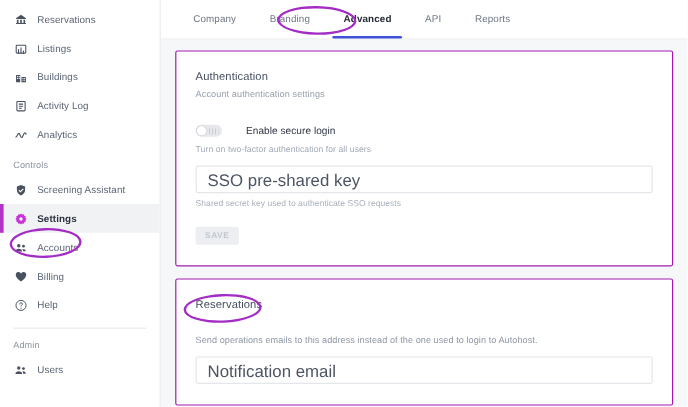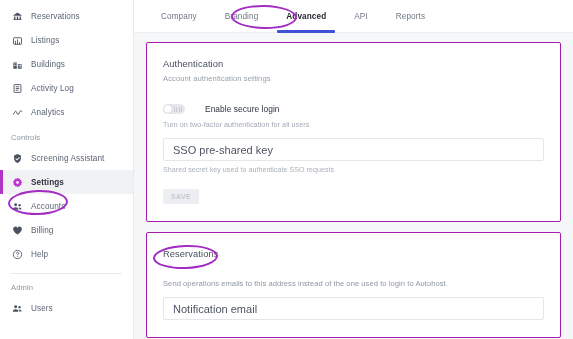--- a/index.html
+++ b/index.html
@@ -59,21 +59,21 @@
 
   
   .main {
     flex: 1; height: 339px;
     background: #f6f7f9;
     position: relative;
     overflow: hidden;
   }
   .tabbar {
     height: 33px; background: #ffffff;
-    display: flex; align-items: center;
+    display: flex; align-items: flex-end;
     padding-left: 13px; gap: 0;
     border-bottom: 1px solid #eceef1;
   }
   .tab {
     font-size: 8.2px; color: #6f7785;
     padding: 0 14px; height: 33px;
     display: flex; align-items: center;
     position: relative; cursor: pointer;
     white-space: nowrap; letter-spacing: 0.1px;
   }
@@ -133,21 +133,21 @@
   .field {
     margin-top: 9px;
     width: 100%; height: 23px;
     border: 1px solid #e4e6ea;
     border-radius: 2px;
     background: #fff;
     display: flex; align-items: center;
     padding: 0 9px;
     cursor: text;
   }
-  .field .ph { font-size: 11px; color: #4d5463; letter-spacing: 0.02px; }
+  .field .ph { font-size: 14px; color: #4d5463; letter-spacing: 0.02px; }
   .field-help {
     font-size: 7.1px; color: #a9b0bb;
     margin-top: 5px; letter-spacing: 0.04px;
   }
 
   .save-btn {
     margin-top: 15px;
     width: 36px; height: 15px;
     background: #eceef1;
     border: none; border-radius: 2px;

